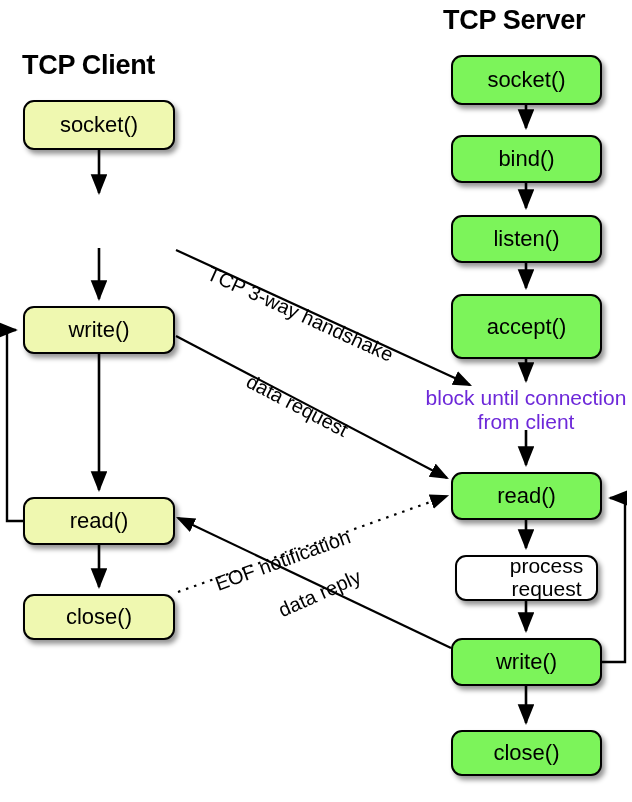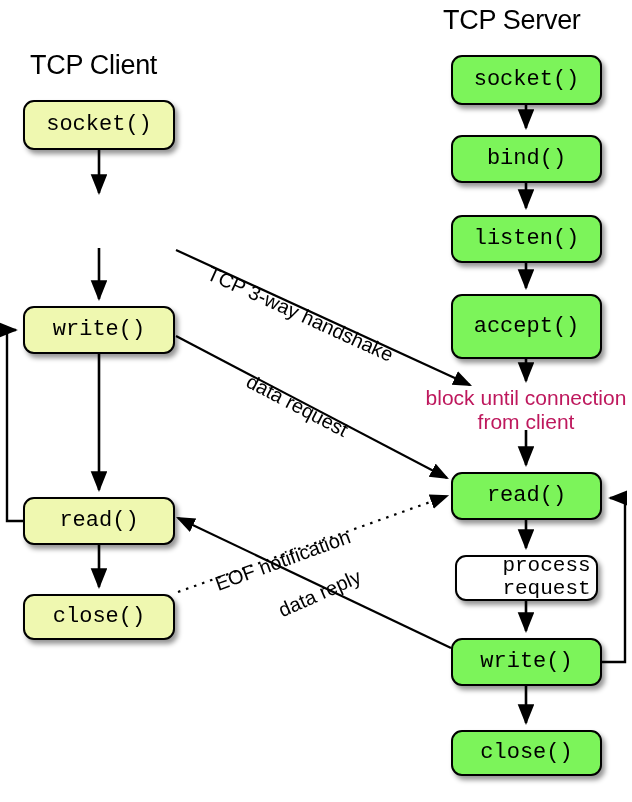--- a/index.html
+++ b/index.html
@@ -19,35 +19,35 @@
     position: absolute;
     left: 0;
     top: 0;
     width: 632px;
     height: 802px;
     pointer-events: none;
   }
   .col-title {
     position: absolute;
     font-family: "Liberation Sans", sans-serif;
-    font-weight: normal;
+    font-weight: bold;
     font-size: 27px;
     color: #000000;
     letter-spacing: -0.3px;
     white-space: nowrap;
   }
   .node {
     position: absolute;
     box-sizing: border-box;
     border: 2px solid #000000;
     border-radius: 11px;
     display: flex;
     align-items: center;
     justify-content: center;
-    font-family: Liberation Mono, monospace;
+    font-family: Liberation Sans, sans-serif;
     font-size: 22px;
     color: #000000;
     text-align: center;
     line-height: 1.08;
     box-shadow: 3px 4px 5px rgba(0,0,0,0.42);
   }
   .node.client { background: #eff8b0; }
   .node.server { background: #7cf45a; }
   .node.plain  { background: #ffffff; padding-left: 40px; }
   .node .label { pointer-events: none; white-space: pre-line; }
@@ -56,21 +56,21 @@
     font-family: "Liberation Sans", sans-serif;
     font-size: 20px;
     color: #000000;
     white-space: nowrap;
     transform-origin: left top;
   }
   .note {
     position: absolute;
     font-family: "Liberation Sans", sans-serif;
     font-size: 21px;
-    color: #be185d;
+    color: #6d28d9;
     text-align: center;
     line-height: 1.12;
     white-space: pre-line;
   }
 </style>
 </head>
 <body>
 
 <div id="canvas">
 
@@ -104,21 +104,21 @@
 
       <path d="M602,662 L625,662 L625,498 L610,498" marker-end="url(#ah)" stroke-width="2.4"></path>
 
       <line x1="176" y1="250" x2="470" y2="385" stroke-width="2.2" marker-end="url(#ahd)"></line>
       <line x1="176" y1="336" x2="447" y2="478" stroke-width="2.2" marker-end="url(#ahd)"></line>
       <line x1="451" y1="648" x2="178" y2="518" stroke-width="2.2" marker-end="url(#ahd)"></line>
       <line x1="178" y1="592" x2="447" y2="496" stroke-width="2.2" stroke-dasharray="2.5 6" marker-end="url(#ahd)"></line>
     </g>
   </svg>
 
-  <div class="col-title" style="left:22px; top:50px;margin-left:8px;">TCP Client</div>
+  <div class="col-title" style="left:22px; top:50px;">TCP Client</div>
   <div class="col-title" style="left:443px; top:5px;">TCP Server</div>
 
   <div class="node client" style="left:23px; top:100px; width:152px; height:50px;">
     <span class="label">socket()</span>
   </div>
   <div class="node client" style="left:23px; top:306px; width:152px; height:48px;">
     <span class="label">write()</span>
   </div>
   <div class="node client" style="left:23px; top:497px; width:152px; height:48px;">
     <span class="label">read()</span>

